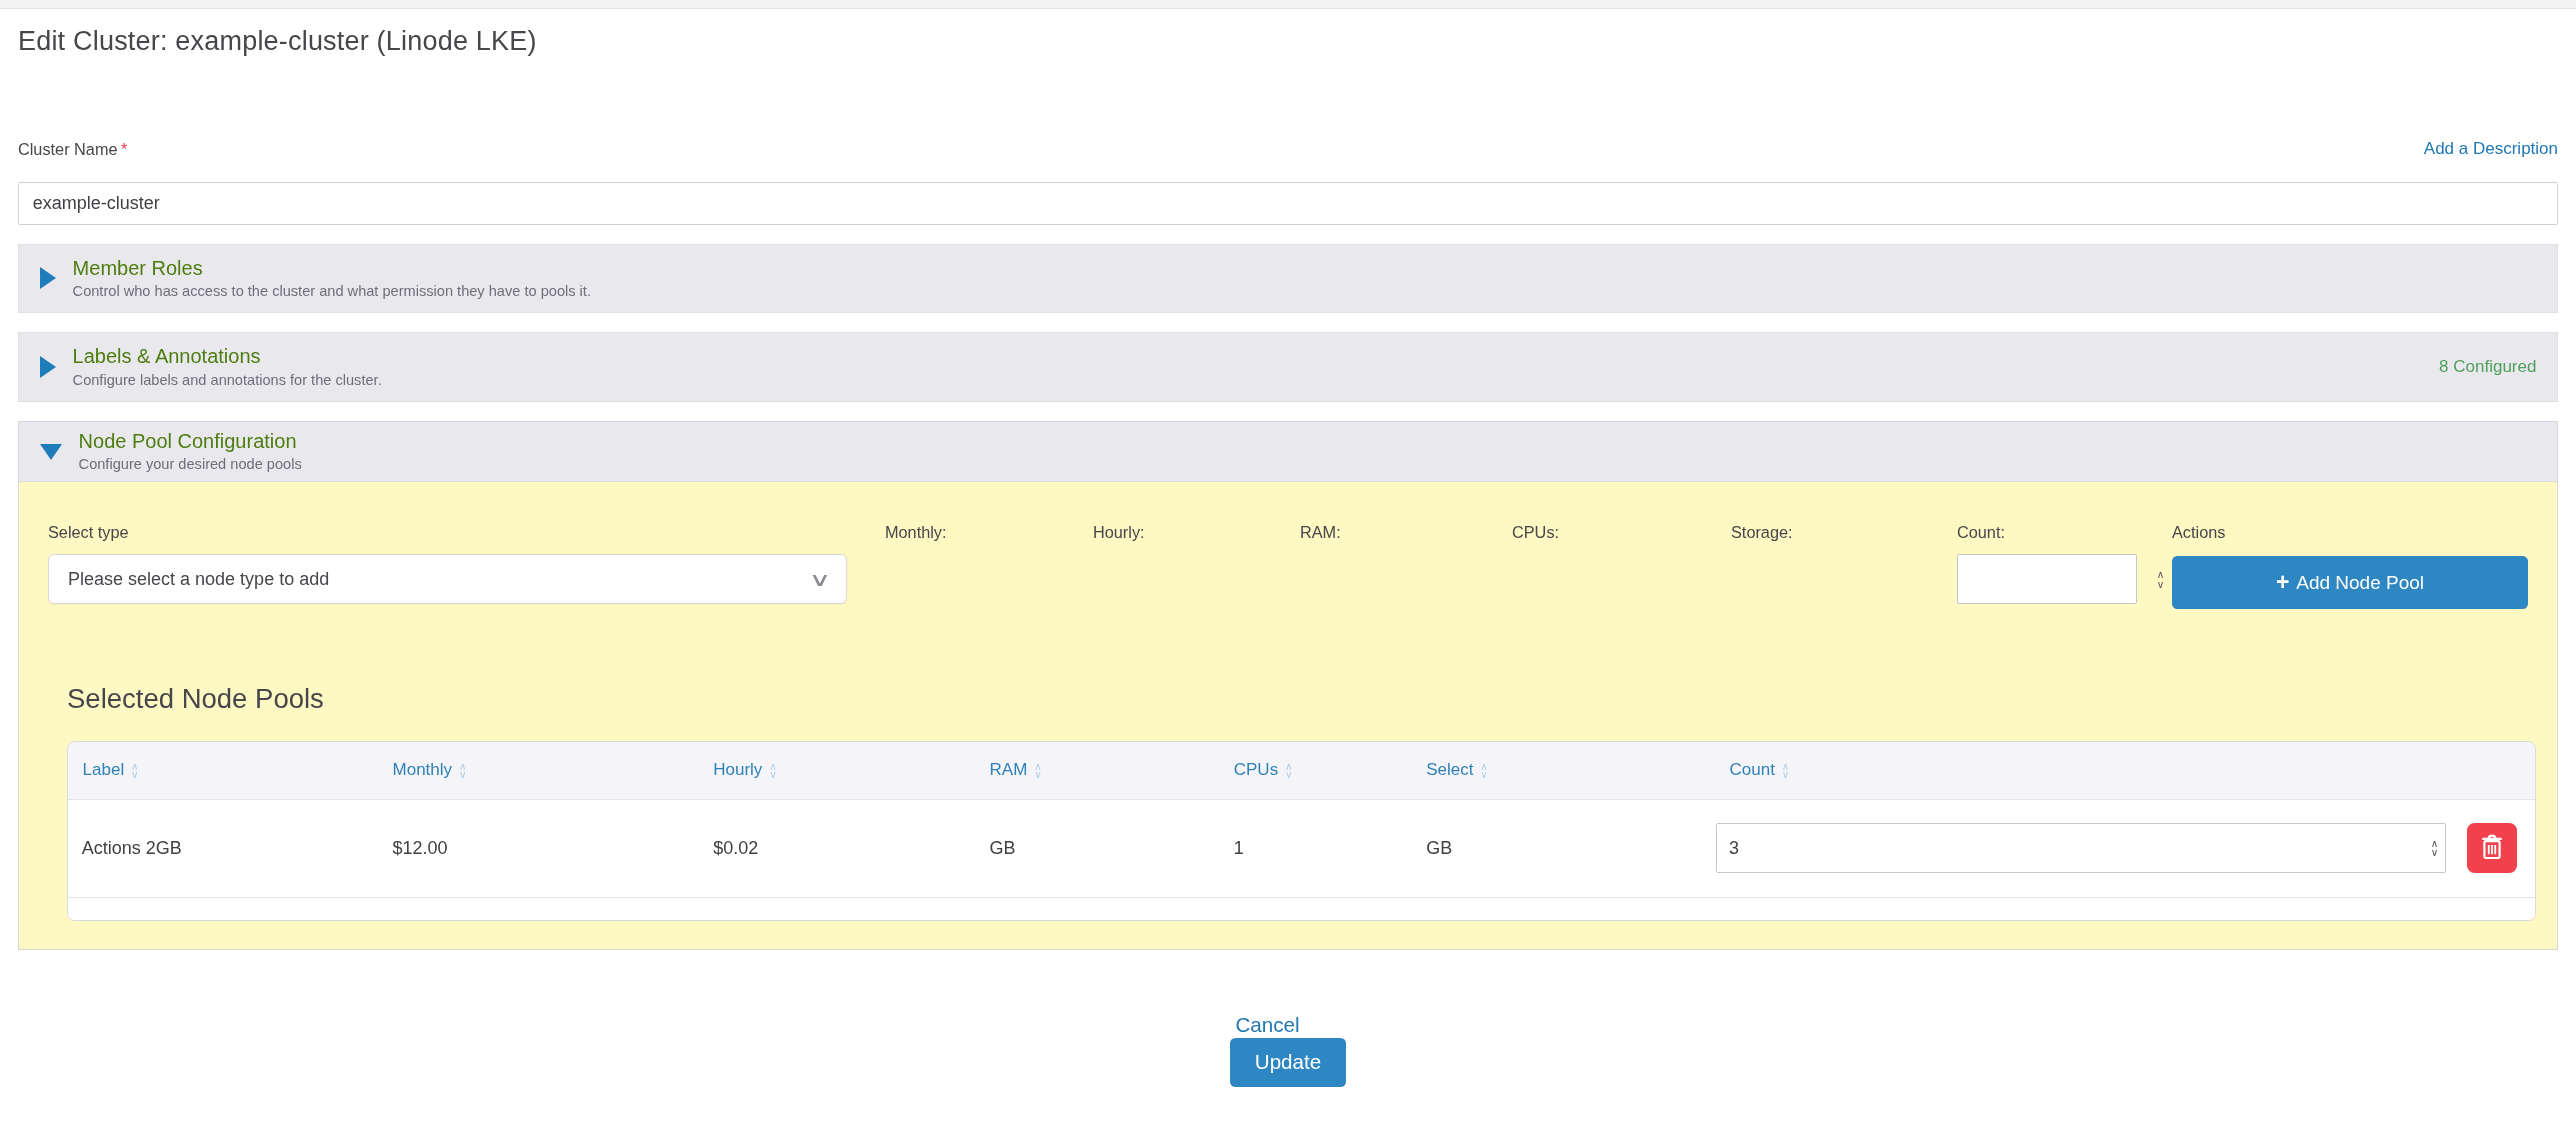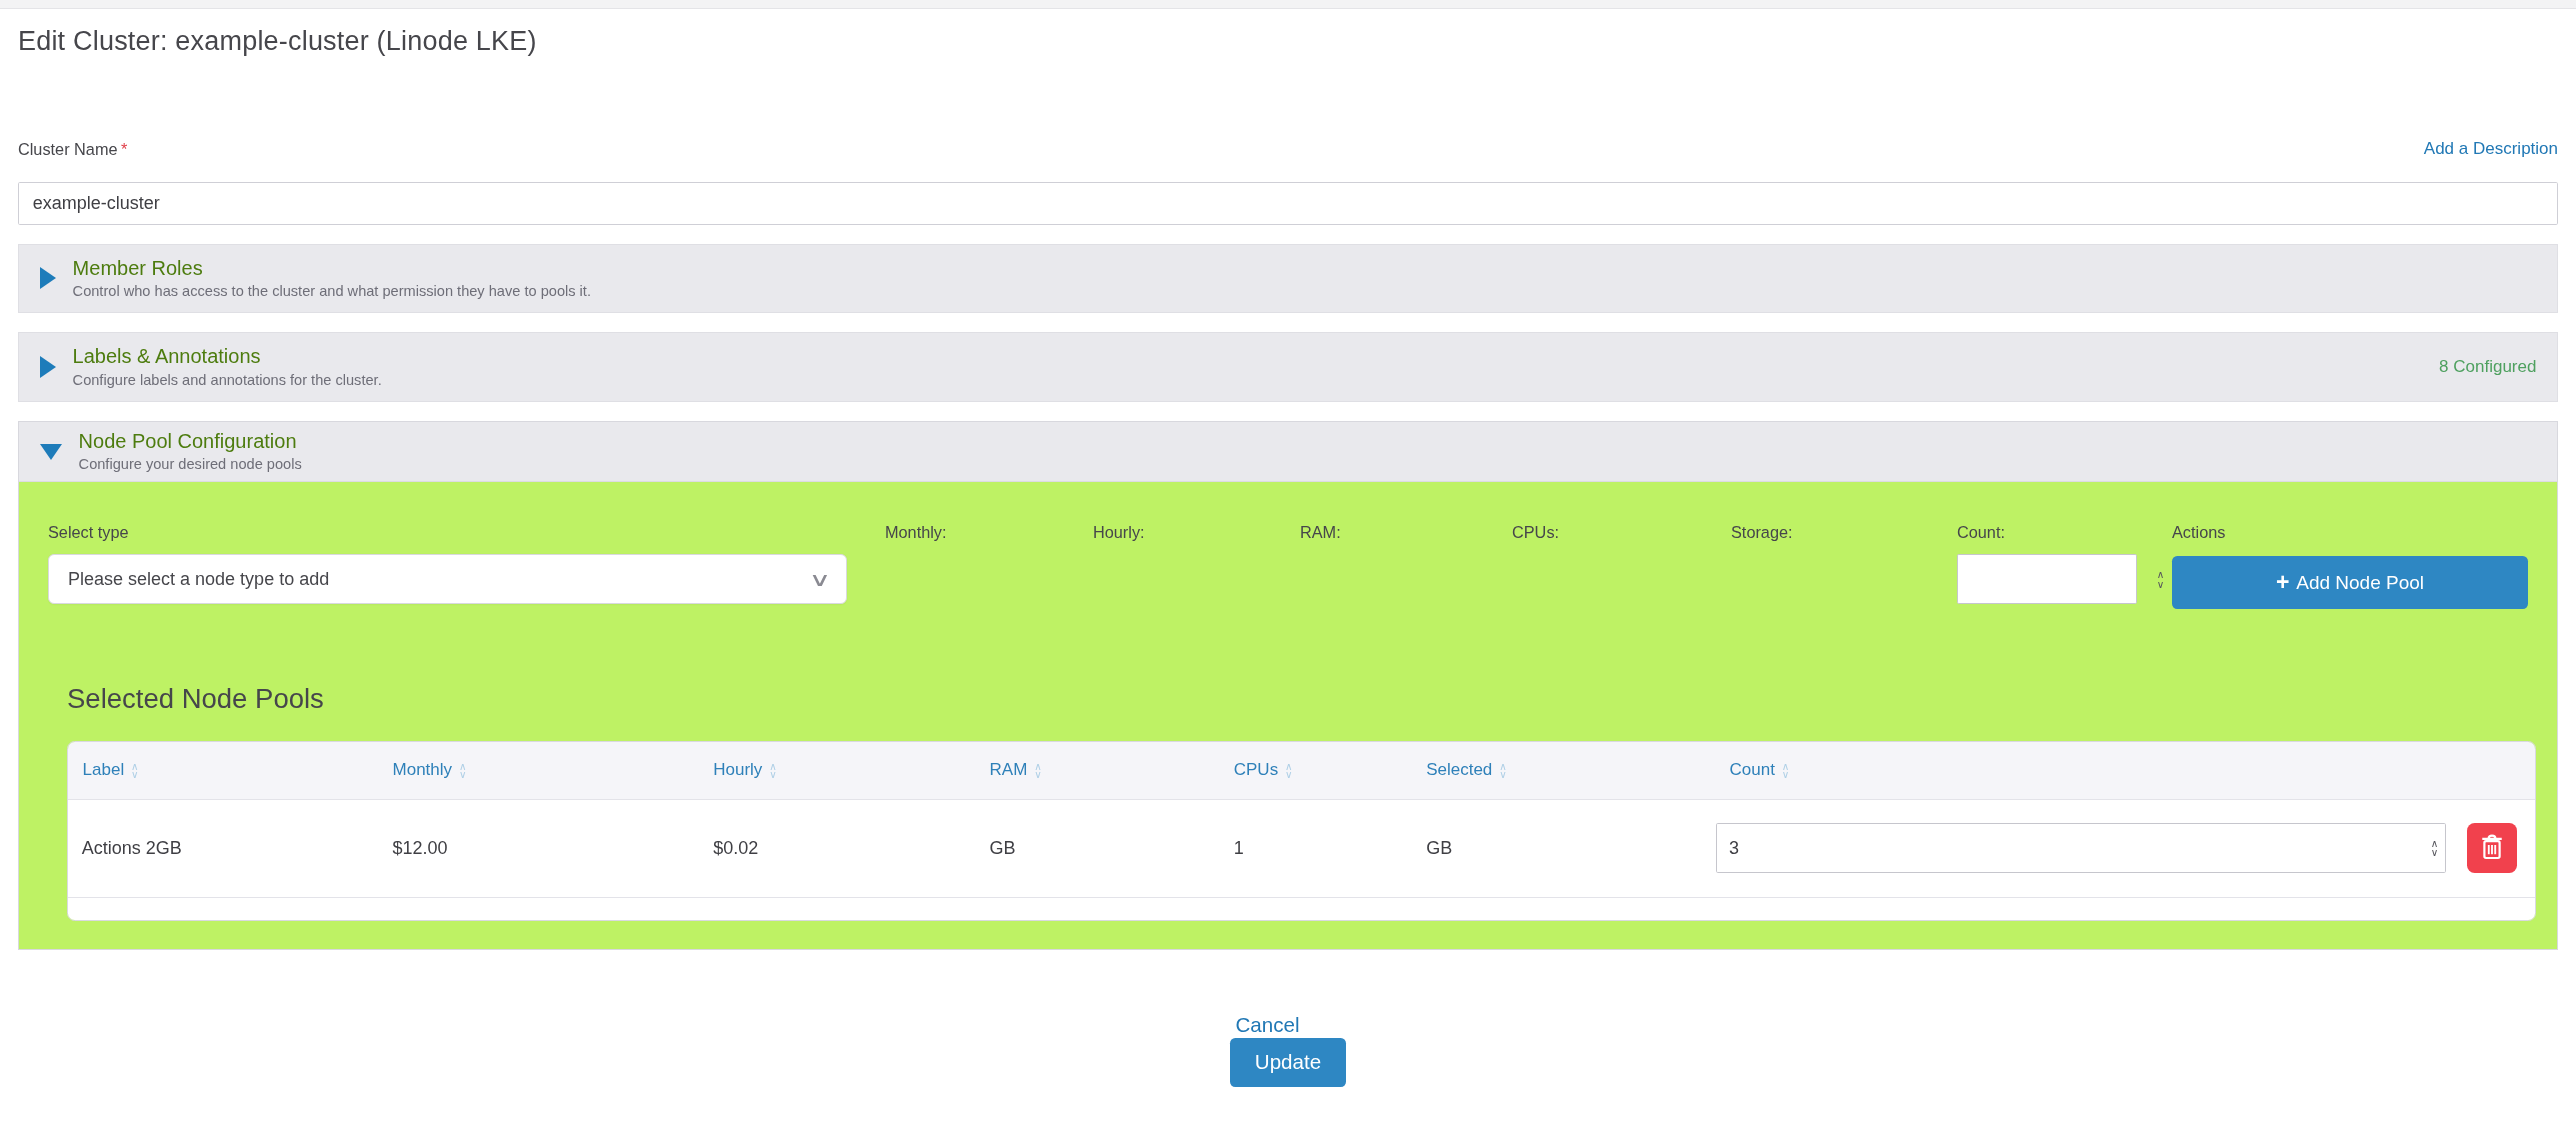--- a/index.html
+++ b/index.html
@@ -31,21 +31,21 @@
   .acc-sub { font-size:14.6px; color:#6e6e78; line-height:1.3; margin-top:1.7px; }
   .tri-right { width:0; height:0; border-top:11px solid transparent; border-bottom:11px solid transparent;
     border-left:16.3px solid #1e7cba; margin-right:17px; flex:0 0 auto; }
   .tri-down { width:0; height:0; border-left:11px solid transparent; border-right:11px solid transparent;
     border-top:16.3px solid #1e7cba; margin-right:17px; flex:0 0 auto; }
   .badge-green { font-size:17px; color:#4ea05f; }
 
   .npc-box { border:0.9px solid #d8d8de; margin-top:19px; }
   .npc-header { background:#e9e9ed; border-bottom:0.9px solid #dcdce2; display:flex; align-items:center;
     padding:6.9px 20.6px; min-height:55px; cursor:pointer; }
-  .npc-body { background:#bef264; padding:41px 29px 27.5px 29px; }
+  .npc-body { background:#fef9c3; padding:41px 29px 27.5px 29px; }
 
   .form-row { display:flex; align-items:flex-start; }
   .fcol { display:flex; flex-direction:column; }
   .fcol .field-label { margin-bottom:12px; }
   .col-select { width:837px; }
   .col-monthly { width:208px; }
   .col-hourly  { width:207px; }
   .col-ram     { width:212px; }
   .col-cpus    { width:219px; }
   .col-storage { width:226px; }
@@ -210,21 +210,21 @@
                     <span>∨</span>
                   </span></th>
               <th><span>RAM</span><span class="sort-icon">
                     <span>∧</span>
                     <span>∨</span>
                   </span></th>
               <th><span>CPUs</span><span class="sort-icon">
                     <span>∧</span>
                     <span>∨</span>
                   </span></th>
-              <th><span>Selected</span><span class="sort-icon">
+              <th><span>Select</span><span class="sort-icon">
                     <span>∧</span>
                     <span>∨</span>
                   </span></th>
               <th><span>Count</span><span class="sort-icon">
                     <span>∧</span>
                     <span>∨</span>
                   </span></th>
             </tr>
           </thead>
           <tbody>

